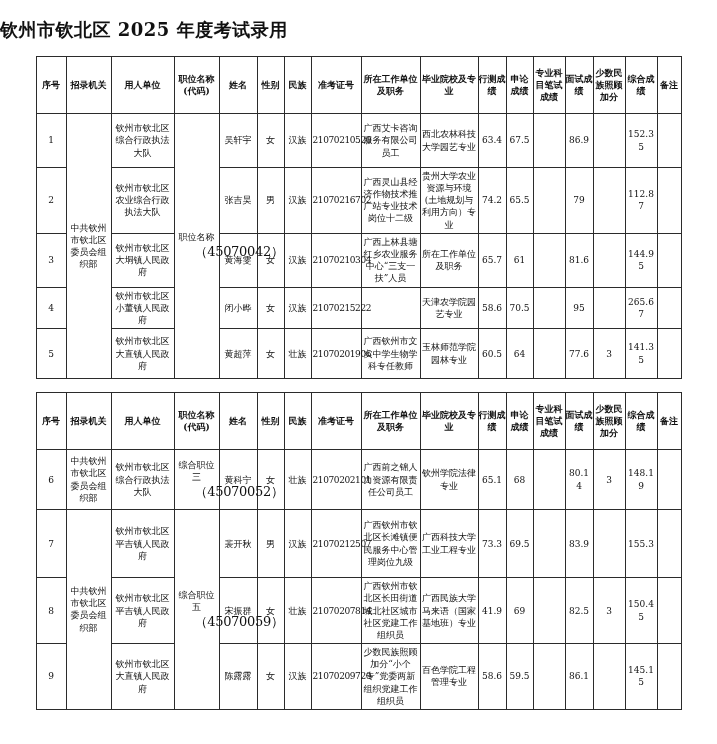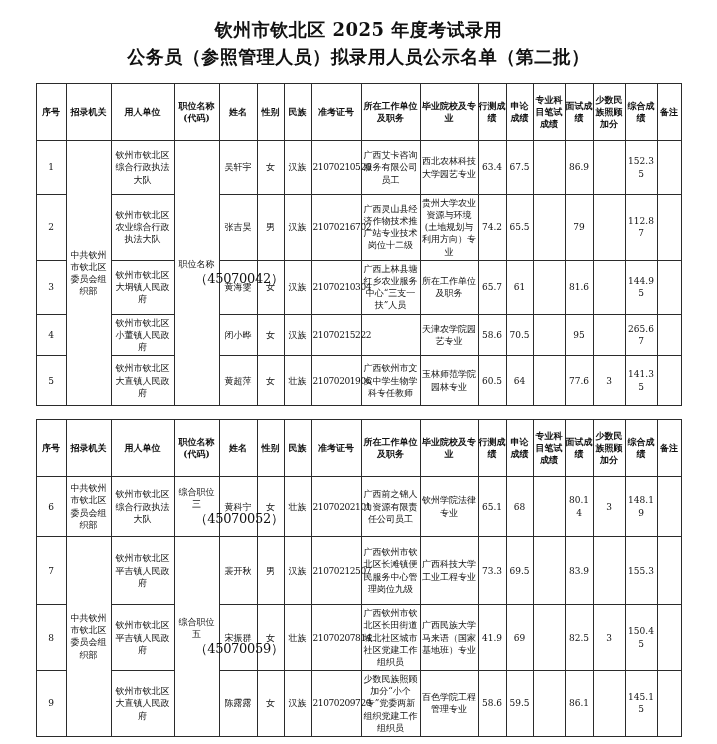--- a/index.html
+++ b/index.html
@@ -4,21 +4,20 @@
 <style>
   html,body { margin:0; padding:0; }
   body {
     width:717px; height:744px;
     background:#ffffff; color:#111111;
     font-family:"DejaVu Serif","Liberation Serif",serif;
     overflow:hidden;
   }
   .doc-title {
     margin:16px auto 0;
-    text-align:center;
     font-weight:700;
     font-size:18px;
     line-height:1.5;
     letter-spacing:0.5px;
   }
   table.roster {
     border-collapse:collapse;
     table-layout:fixed;
     width:646px;
     margin:13px auto 0;
@@ -47,21 +46,20 @@
   .t2 tbody tr:nth-child(1) { height:60px; }
   .t2 tbody tr:nth-child(2) { height:68px; }
   .t2 tbody tr:nth-child(3) { height:66px; }
   .t2 tbody tr:nth-child(4) { height:64px; }
 </style>
 </head>
 <body>
 
 <div class="doc-title">
   <div>钦州市钦北区 2025 年度考试录用</div>
-  <div>公务员（参照管理人员）拟录用人员公示名单（第二批）</div>
 </div>
 
 <table class="roster t1">
     <colgroup>
       <col style="width: 30px;">
       <col style="width: 45px;">
       <col style="width: 63px;">
       <col style="width: 45px;">
       <col style="width: 38px;">
       <col style="width: 27px;">

